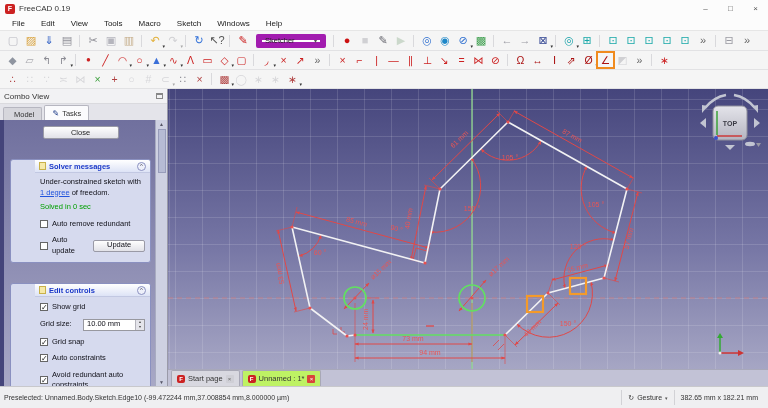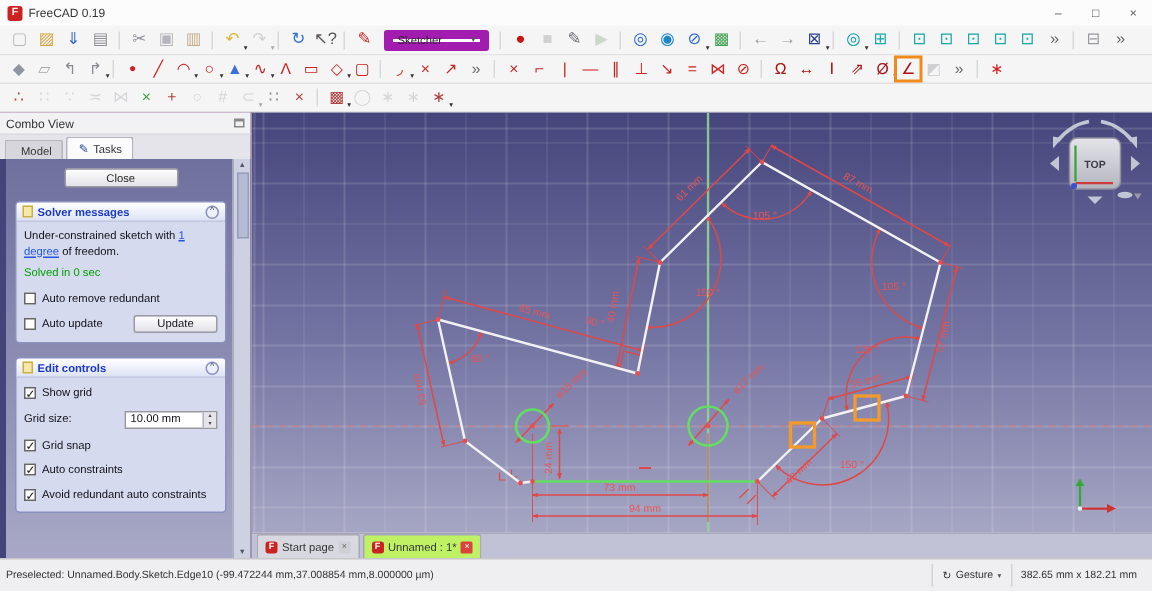--- a/index.html
+++ b/index.html
@@ -43,21 +43,21 @@
   .cv-tab { height:13px; padding:0 7px; background:#d6d6dc; border:1px solid #b6b6c0; border-bottom:none; border-radius:2px 2px 0 0; font-size:7.5px; display:flex; align-items:center; gap:3px; color:#333; }
   .cv-tab.active { background:#fbfbfd; height:15px; }
   .tab-ico { font-size:8px; color:#23408c; }
   .cv-body { flex:1; position:relative; background:linear-gradient(#70709e,#a8a8c6); border-left:4px solid #44447a; padding:0 16px 0 6px; overflow:hidden; }
   .scrollcol { position:absolute; top:0; right:0; bottom:0; width:12px; background:#ced1e2; border-left:1px solid #a8abc0; display:flex; flex-direction:column; align-items:center; padding:1px 0; font-size:5px; color:#556; }
   .scroll-thumb { width:8px; height:44px; background:#b6bbd4; border:1px solid #979cba; margin-top:2px; }
   .scrollcol .dn { margin-top:auto; }
 
   .close-btn { width:76px; height:13px; margin:6px auto 0; background:linear-gradient(#fefefe,#e2e2e8); border:1px solid #9a9aa6; border-radius:2px; font-size:7.5px; display:flex; align-items:center; justify-content:center; color:#222; }
 
-  .task-box { margin-top:9px; border:1px solid #8a90c0; border-radius:3px; background:#d6daee; overflow:hidden; }
+  .task-box { margin-top:20px; border:1px solid #8a90c0; border-radius:3px; background:#d6daee; overflow:hidden;padding-left:24px; }
   .tbx-head { height:13px; display:flex; align-items:center; background:linear-gradient(#ffffff,#dde3f6); padding:0 4px; gap:3px; border-bottom:1px solid #c2c8e2; }
   .note-icon { width:7px; height:8px; background:#f6e9a8; border:1px solid #c9b14a; flex:none; }
   .tbx-title { font-size:7.5px; font-weight:bold; color:#1a38c8; }
   .collapse-btn { margin-left:auto; width:9px; height:9px; border:1px solid #8a90c0; border-radius:50%; background:#eef0fa; font-size:6px; line-height:7px; text-align:center; color:#445; }
   .tbx-body { padding:4px 5px 6px; font-size:7.5px; color:#101018; line-height:1.4; }
   .link { color:#2255dd; text-decoration:underline; }
   .solved { color:#00a000; margin-top:4px; }
   .cb-row { display:flex; align-items:center; gap:4px; margin-top:6px; }
   .cb { width:8px; height:8px; background:#fff; border:1px solid #666; position:relative; flex:none; }
   .cb-row.checked .cb::after { content:"✓"; position:absolute; left:0; top:-2px; font-size:8px; color:#1a1a1a; }
@@ -104,20 +104,30 @@
   <div class="titlebar">
     <span class="logo">F</span>
     <span class="title-text">FreeCAD 0.19</span>
     <div class="win-controls">
       <span class="win-btn">–</span>
       <span class="win-btn">□</span>
       <span class="win-btn">×</span>
     </div>
   </div>
 
+  <div class="menubar">
+    <span class="menu-item">File</span>
+      <span class="menu-item">Edit</span>
+      <span class="menu-item">View</span>
+      <span class="menu-item">Tools</span>
+      <span class="menu-item">Macro</span>
+      <span class="menu-item">Sketch</span>
+      <span class="menu-item">Windows</span>
+      <span class="menu-item">Help</span>
+  </div>
 
   <div class="toolbar tb1">
     <span class="tb-btn" style="color: rgb(184, 184, 192);">▢</span>
       <span class="tb-btn" style="color: rgb(217, 162, 60);">▨</span>
       <span class="tb-btn" style="color: rgb(47, 95, 196);">⇓</span>
       <span class="tb-btn" style="color: rgb(143, 143, 151);">▤</span>
       <span class="tb-btn sep" style="color: rgb(143, 143, 151);">✂</span>
       <span class="tb-btn" style="color: rgb(181, 181, 189);">▣</span>
       <span class="tb-btn" style="color: rgb(197, 173, 138);">▥</span>
       <span class="tb-btn sep dd" style="color: rgb(226, 177, 60);">↶</span>

